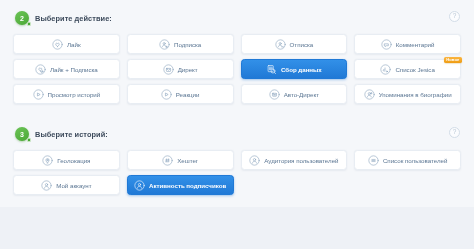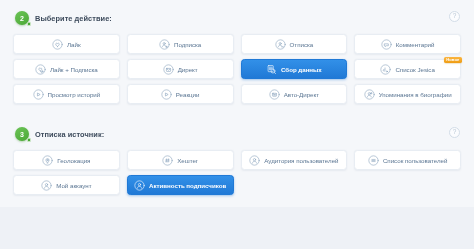--- a/index.html
+++ b/index.html
@@ -303,21 +303,21 @@
           <span class="label">Упоминания в биографии</span>
         </div>
       </div>
   </div>
 
   <div class="panel-divider"></div>
 
   <div class="panel" style="padding-top:11px;">
     <div class="panel-head">
       <div class="step-badge">3</div>
-      <div class="panel-title">Отписка источник:</div>
+      <div class="panel-title">Выберите историй:</div>
     </div>
     <div class="help-icon">?</div>
     <div class="grid" id="grid-1">
         <div class="opt">
           <span class="ic">
             <svg viewBox="0 0 24 24">
               <circle cx="12" cy="12" r="10.2" fill="none" stroke="currentColor" stroke-width="1.3" stroke-linecap="round" stroke-linejoin="round"></circle>
               <path d="M12 17.4s3.5-3.6 3.5-6.1a3.5 3.5 0 1 0-7 0c0 2.5 3.5 6.1 3.5 6.1z" fill="none" stroke="currentColor" stroke-width="1.3" stroke-linecap="round" stroke-linejoin="round"></path>
               <circle cx="12" cy="11.2" r="1.25" fill="none" stroke="currentColor" stroke-width="1.3" stroke-linecap="round" stroke-linejoin="round"></circle>
             </svg>

